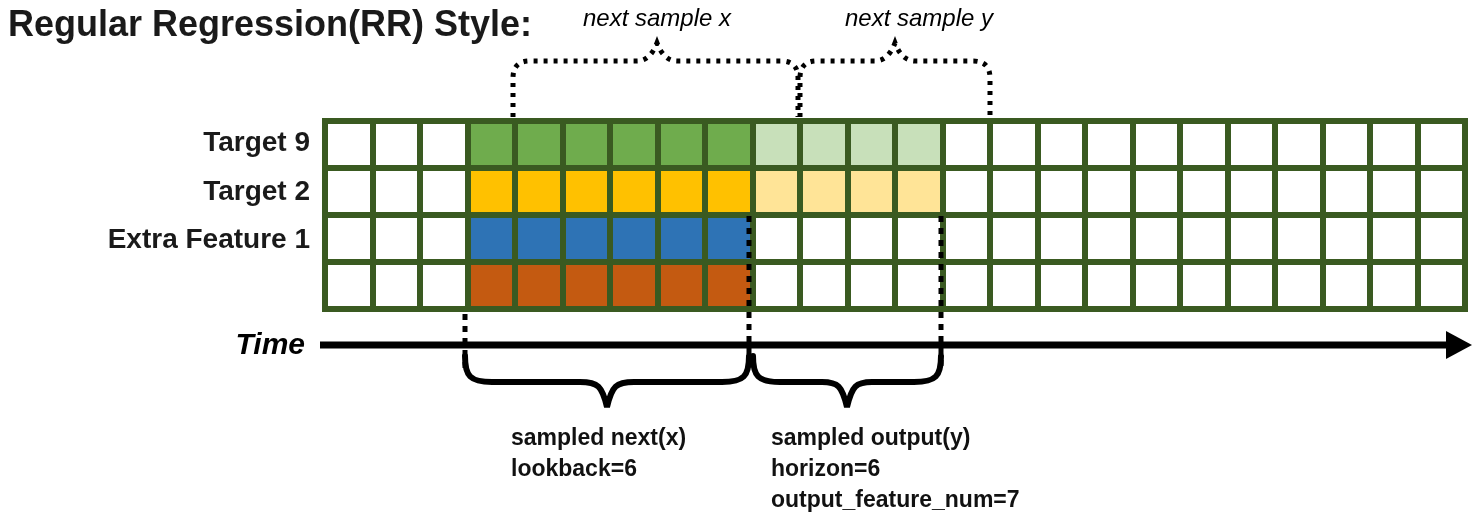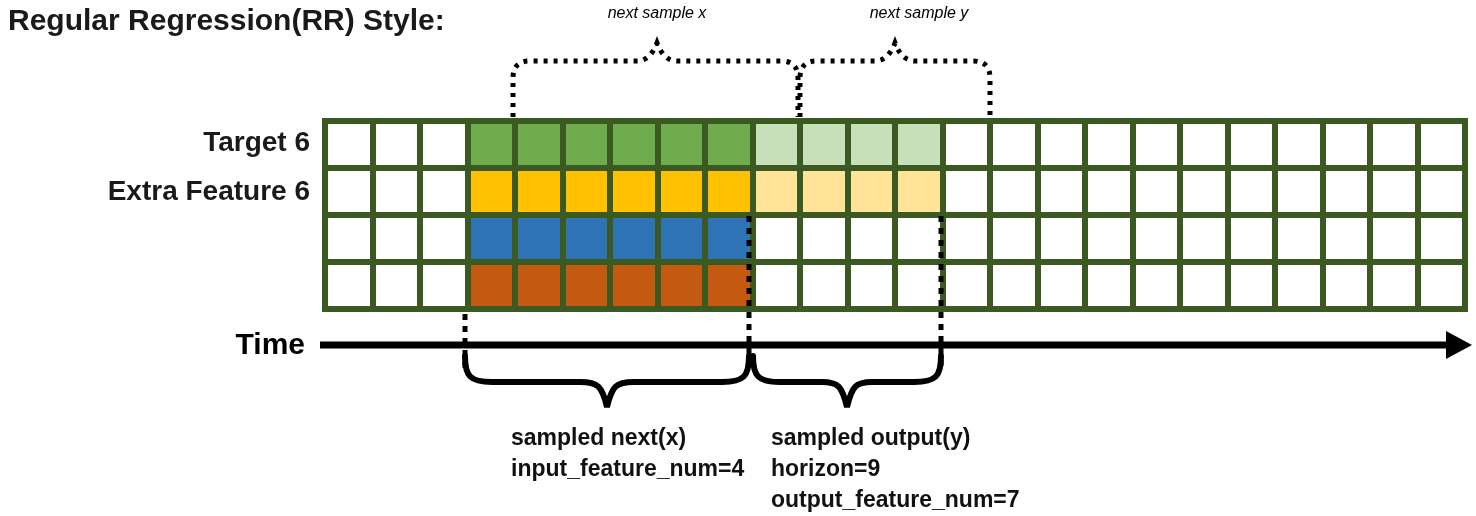--- a/index.html
+++ b/index.html
@@ -6,21 +6,21 @@
   #stage{
     position:relative;
     width:1476px;height:516px;
     background:#ffffff;
     font-family:"Liberation Sans", sans-serif;
     overflow:hidden;
   }
   .abs{position:absolute;}
   #title{
     left:8px;top:3px;
-    font-size:30px;font-weight:bold;color:#1a1a1a;
+    font-size:36px;font-weight:bold;color:#1a1a1a;
     letter-spacing:0px;
   }
   #row-labels{
     left:0;top:118px;width:310px;height:194px;
     display:grid;grid-template-rows:repeat(4,1fr);
   }
   .row-label{
     display:flex;align-items:center;justify-content:flex-end;
     font-size:28px;font-weight:bold;color:#1a1a1a;
   }
@@ -28,46 +28,47 @@
     left:322px;top:118px;width:1146px;height:194px;
     display:grid;
     grid-template-columns:repeat(24,1fr);
     grid-template-rows:repeat(4,1fr);
     gap:6px;padding:6px;
     box-sizing:border-box;
   }
   .cell{width:100%;height:100%;}
   #overlay{left:0;top:0;pointer-events:none;}
   .note-italic{
-    font-size:16px;font-style:italic;color:#000;
+    font-size:24px;font-style:italic;color:#000;
     text-align:center;
   }
   #next-sample-x-label{left:537px;top:4px;width:240px;}
   #next-sample-y-label{left:799px;top:4px;width:240px;}
   #time-label{
     left:150px;top:327px;width:155px;
-    font-size:30px;font-weight:bold;color:#000;text-align:right;
+    font-size:30px;font-weight:bold;color:#000;text-align:right;font-style:italic;
   }
   .window-block{
     font-size:23px;font-weight:600;color:#111;
     line-height:31px;white-space:nowrap;
   }
   #input-window-block{left:511px;top:422px;}
   #output-window-block{left:771px;top:422px;}
 </style>
 </head>
 <body>
 
 <div id="stage">
 
   <div class="abs" id="title">Regular Regression(RR) Style:</div>
 
   <div class="abs" id="row-labels">
-    <div class="row-label">Target 6</div>
-    <div class="row-label">Extra Feature 6</div>
+    <div class="row-label">Target 9</div>
+    <div class="row-label">Target 2</div>
+    <div class="row-label">Extra Feature 1</div>
   </div>
 
   <div class="abs" id="grid" style="background: rgb(58, 90, 33);">
       <div class="cell" style="background: rgb(255, 255, 255);"></div>
       <div class="cell" style="background: rgb(255, 255, 255);"></div>
       <div class="cell" style="background: rgb(255, 255, 255);"></div>
       <div class="cell" style="background: rgb(111, 172, 77);"></div>
       <div class="cell" style="background: rgb(111, 172, 77);"></div>
       <div class="cell" style="background: rgb(111, 172, 77);"></div>
       <div class="cell" style="background: rgb(111, 172, 77);"></div>
@@ -179,22 +180,22 @@
 
     <path d="M753,356 C753,376 758,382 780,382 L822,382 C838,382 842,386 847,407 C852,386 856,382 872,382 L914,382 C936,382 941,376 941,356" fill="none" stroke="#000" stroke-width="6" stroke-linecap="round"></path>
   </svg>
 
   <div class="abs note-italic" id="next-sample-x-label">next sample x</div>
   <div class="abs note-italic" id="next-sample-y-label">next sample y</div>
   <div class="abs" id="time-label">Time</div>
 
   <div class="abs window-block" id="input-window-block">
     <div>sampled next(x)</div>
-    <div>input_feature_num=4</div>
+    <div>lookback=6</div>
   </div>
 
   <div class="abs window-block" id="output-window-block">
     <div>sampled output(y)</div>
-    <div>horizon=9</div>
+    <div>horizon=6</div>
     <div>output_feature_num=7</div>
   </div>
 
 </div>
 
 </body></html>

